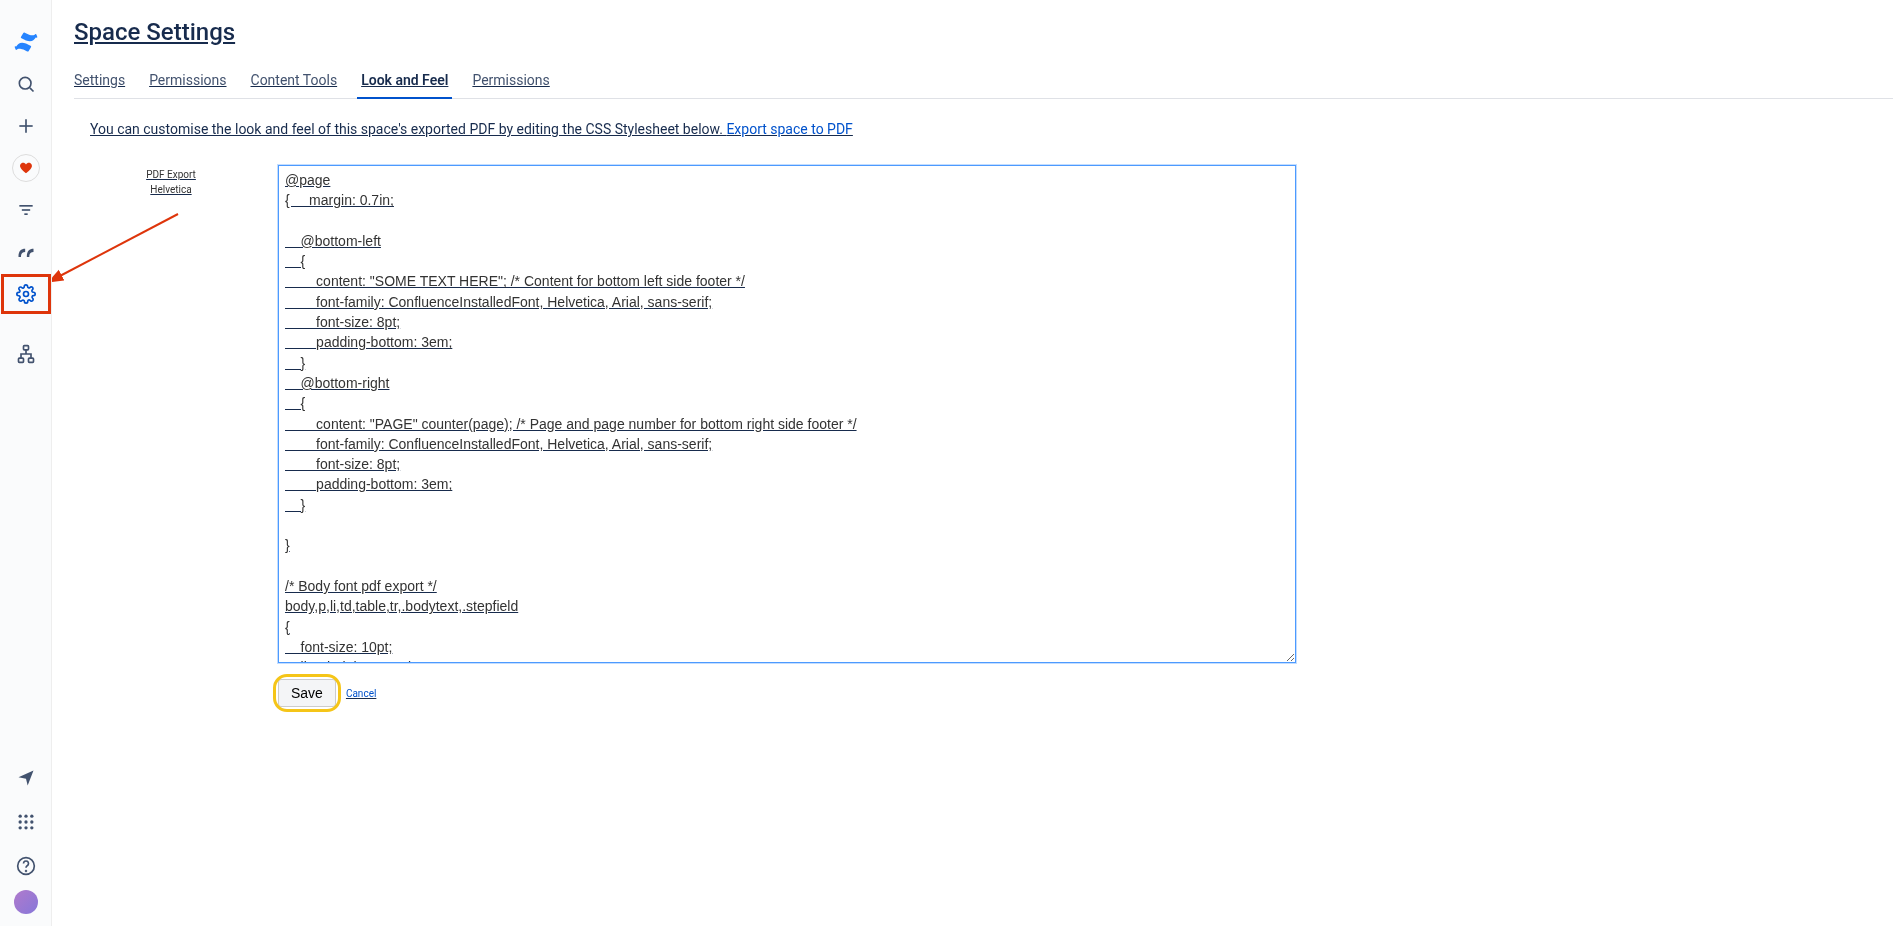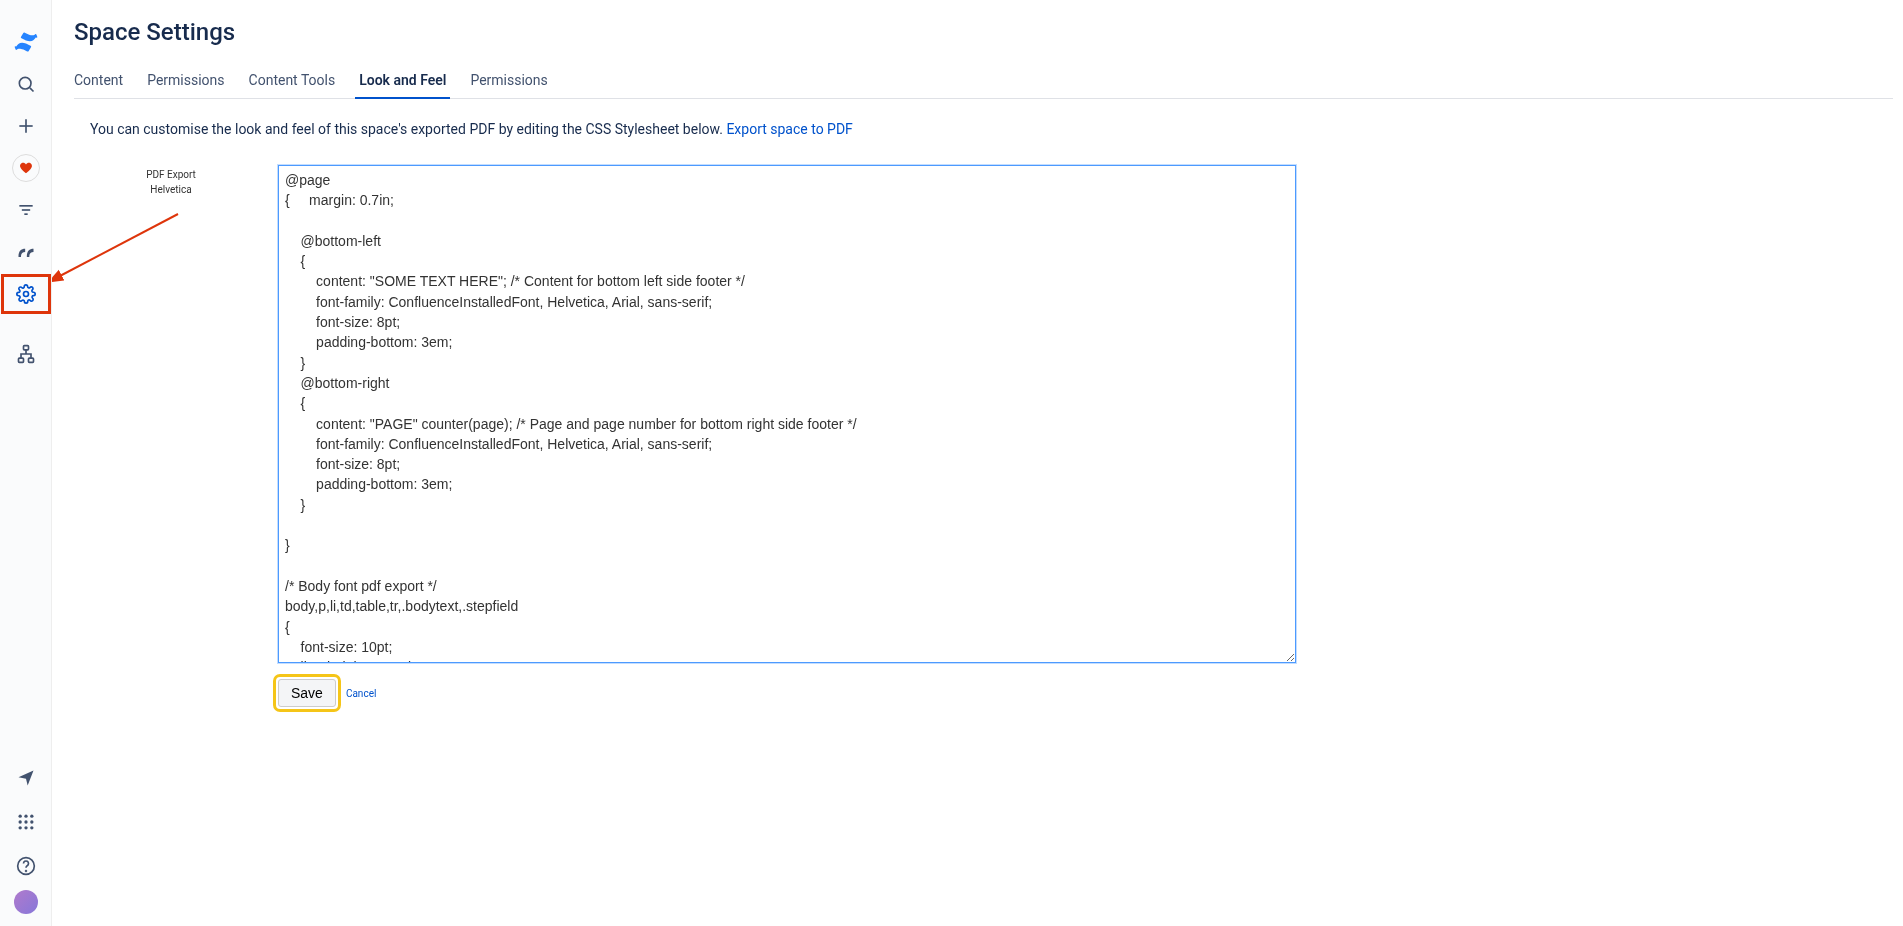--- a/index.html
+++ b/index.html
@@ -66,20 +66,21 @@
       width: 24px; height: 24px; border-radius: 50%;
       background: linear-gradient(135deg,#b07acc 0%,#8777d9 100%);
     }
 
     
     .main {
       flex: 1;
       padding: 18px 0 0 22px;
       position: relative;
       overflow: auto;
+      text-decoration: underline;
     }
     .page-title {
       font-size: 24px;
       font-weight: 500;
       color: #172b4d;
       margin-bottom: 22px;
     }
     .top-tabs {
       display: flex;
       gap: 24px;
@@ -189,21 +190,21 @@
       background: #f4f5f7;
       padding: 5px 12px;
       font-size: 14px;
       cursor: pointer;
       border-radius: 3px;
     }
     .save-highlight {
       outline: 3px solid #f5c518;
       outline-offset: 2px;
       display: inline-block;
-      border-radius: 2px;
+      border-radius: 9px;
     }
     .cancel-link {
       color: #0052cc;
       text-decoration: none;
       font-size: 10px;
       cursor: pointer;
     }
 
     
     .red-arrow {
@@ -304,21 +305,21 @@
       <marker id="ah" markerWidth="10" markerHeight="10" refX="2" refY="3" orient="auto">
         <path d="M0,0 L0,6 L8,3 z" fill="#de350b"></path>
       </marker>
     </defs>
     <line x1="130" y1="5" x2="10" y2="68" stroke="#de350b" stroke-width="2" marker-end="url(#ah)"></line>
   </svg>
 
   <h1 class="page-title">Space Settings</h1>
 
   <div class="top-tabs">
-    <div class="top-tab">Content</div>
+    <div class="top-tab">Settings</div>
     <div class="top-tab">Permissions</div>
     <div class="top-tab">Content Tools</div>
     <div class="top-tab active">Look and Feel</div>
     <div class="top-tab">Permissions</div>
   </div>
 
 
   <div class="desc-row">
     <span>You can customise the look and feel of this space's exported PDF by editing the CSS Stylesheet below. </span><a href="#">Export space to PDF</a>
   </div>

